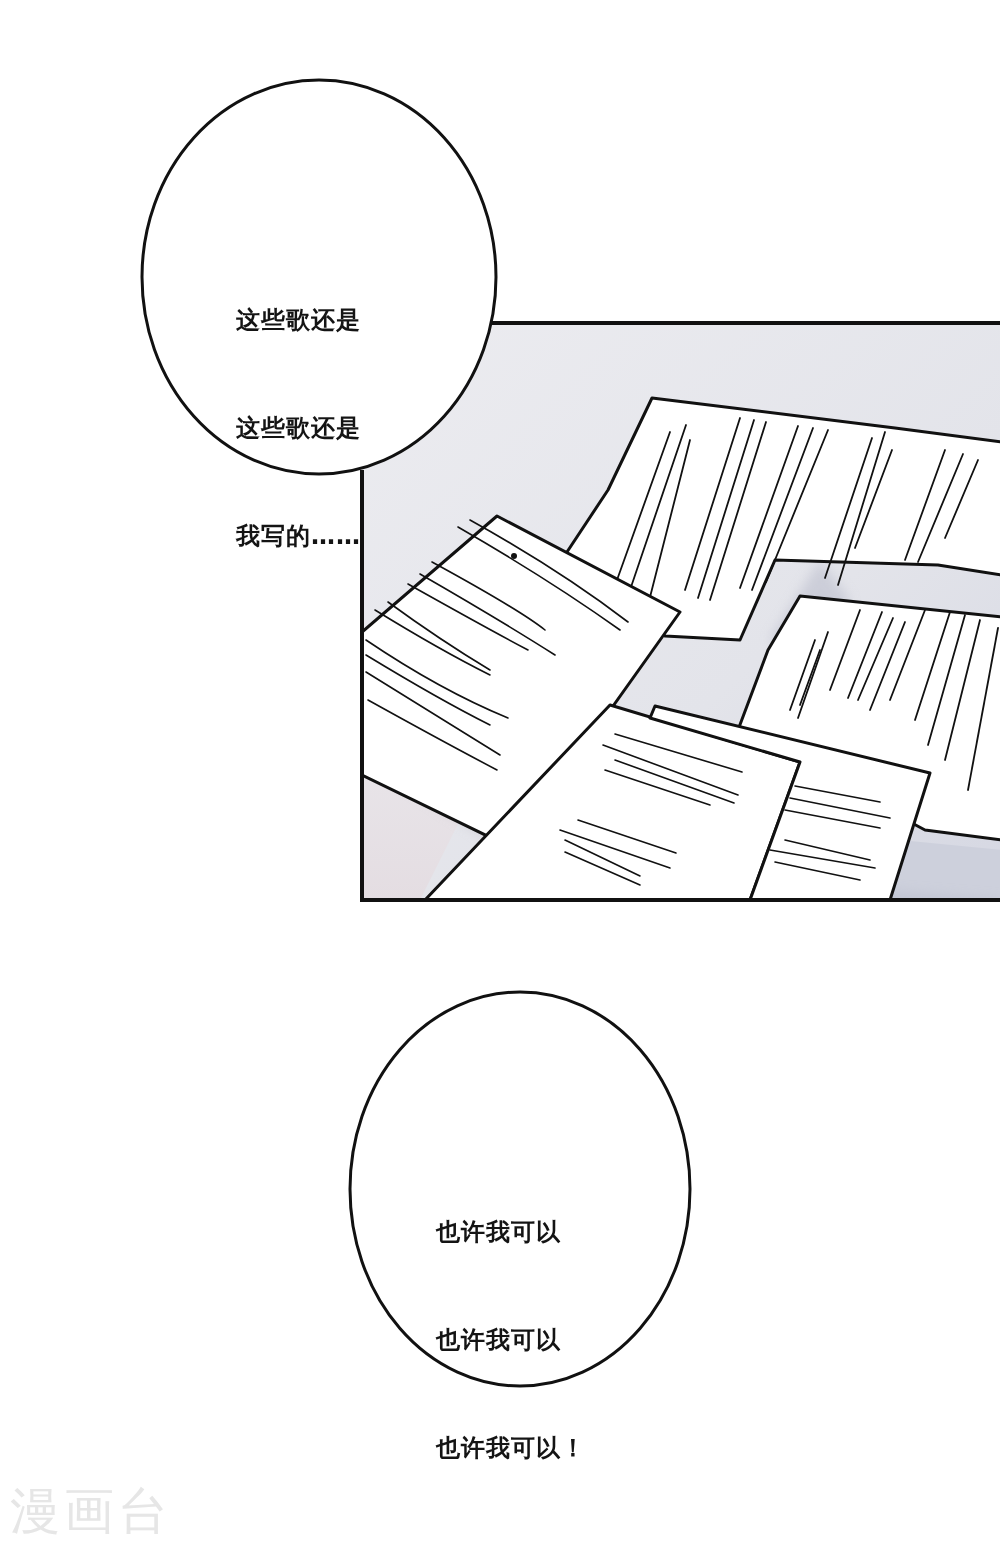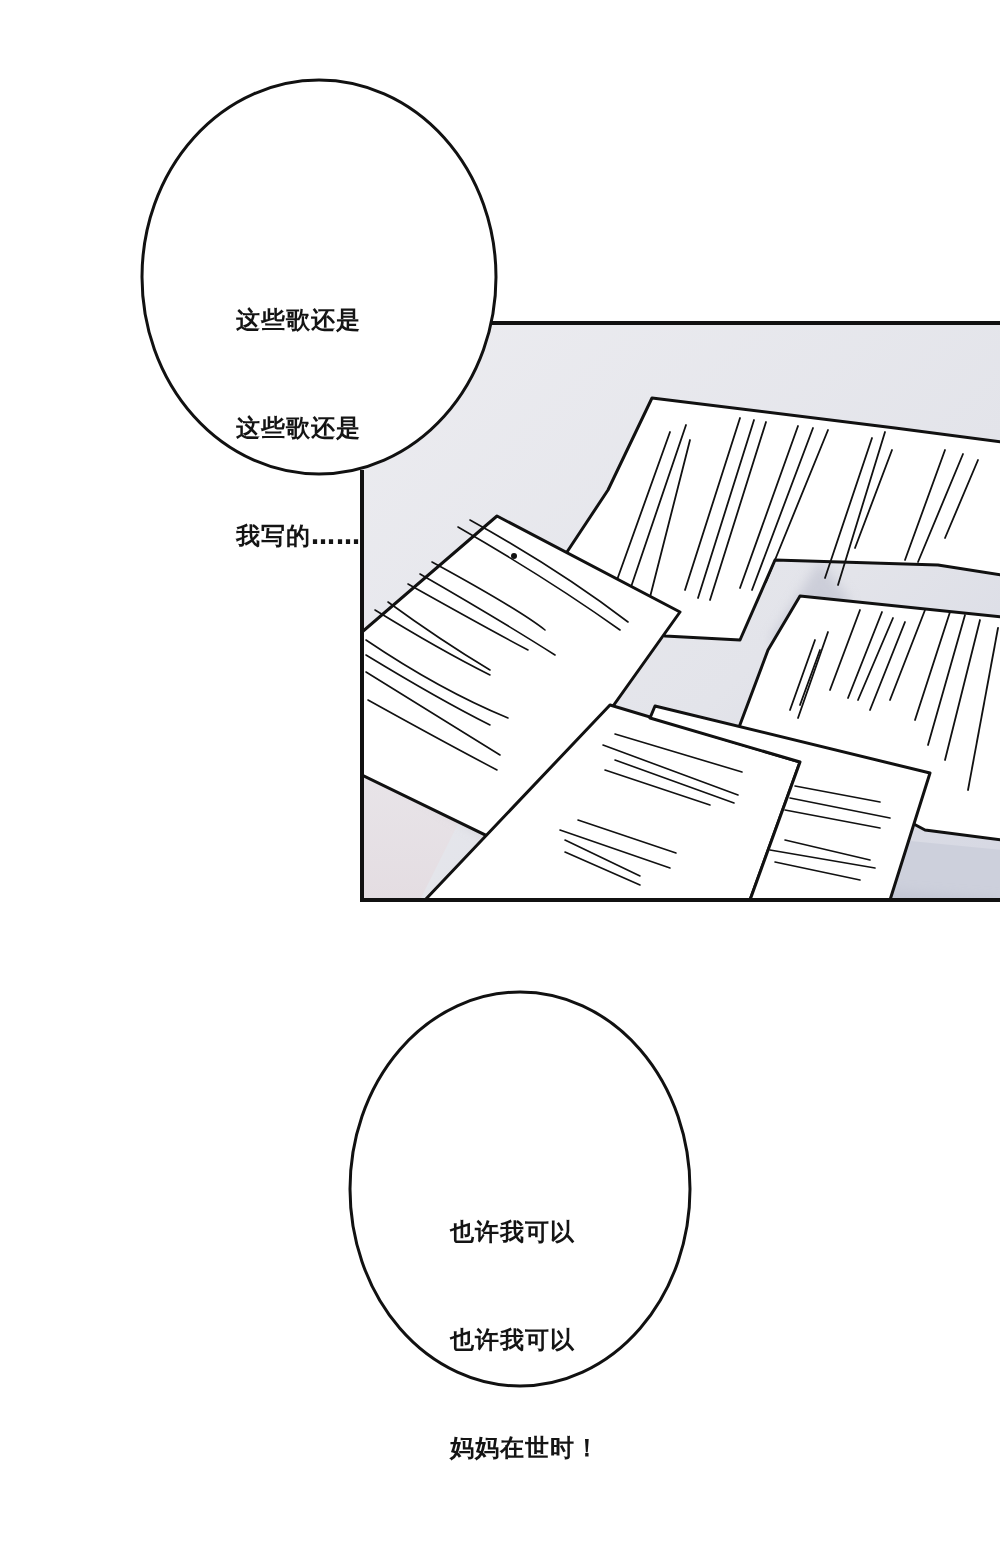--- a/index.html
+++ b/index.html
@@ -141,19 +141,20 @@
 
     <ellipse cx="520" cy="1189" rx="170" ry="197" fill="#ffffff" stroke="#111" stroke-width="3"></ellipse>
   </svg>
 
   <div class="bubble-text" style="left:236px; top:230px;">
     <div>这些歌还是</div>
     <div>这些歌还是</div>
     <div>我写的……</div>
   </div>
 
-  <div class="bubble-text" style="left:450px; top:1142px;">
+  <div class="bubble-text" style="left:436px; top:1142px;">
     <div>也许我可以</div>
     <div>也许我可以</div>
-    <div>妈妈在世时！</div>
+    <div>也许我可以！</div>
   </div>
 
+  <div class="watermark">漫画台</div>
 </div>
 
 </body></html>

